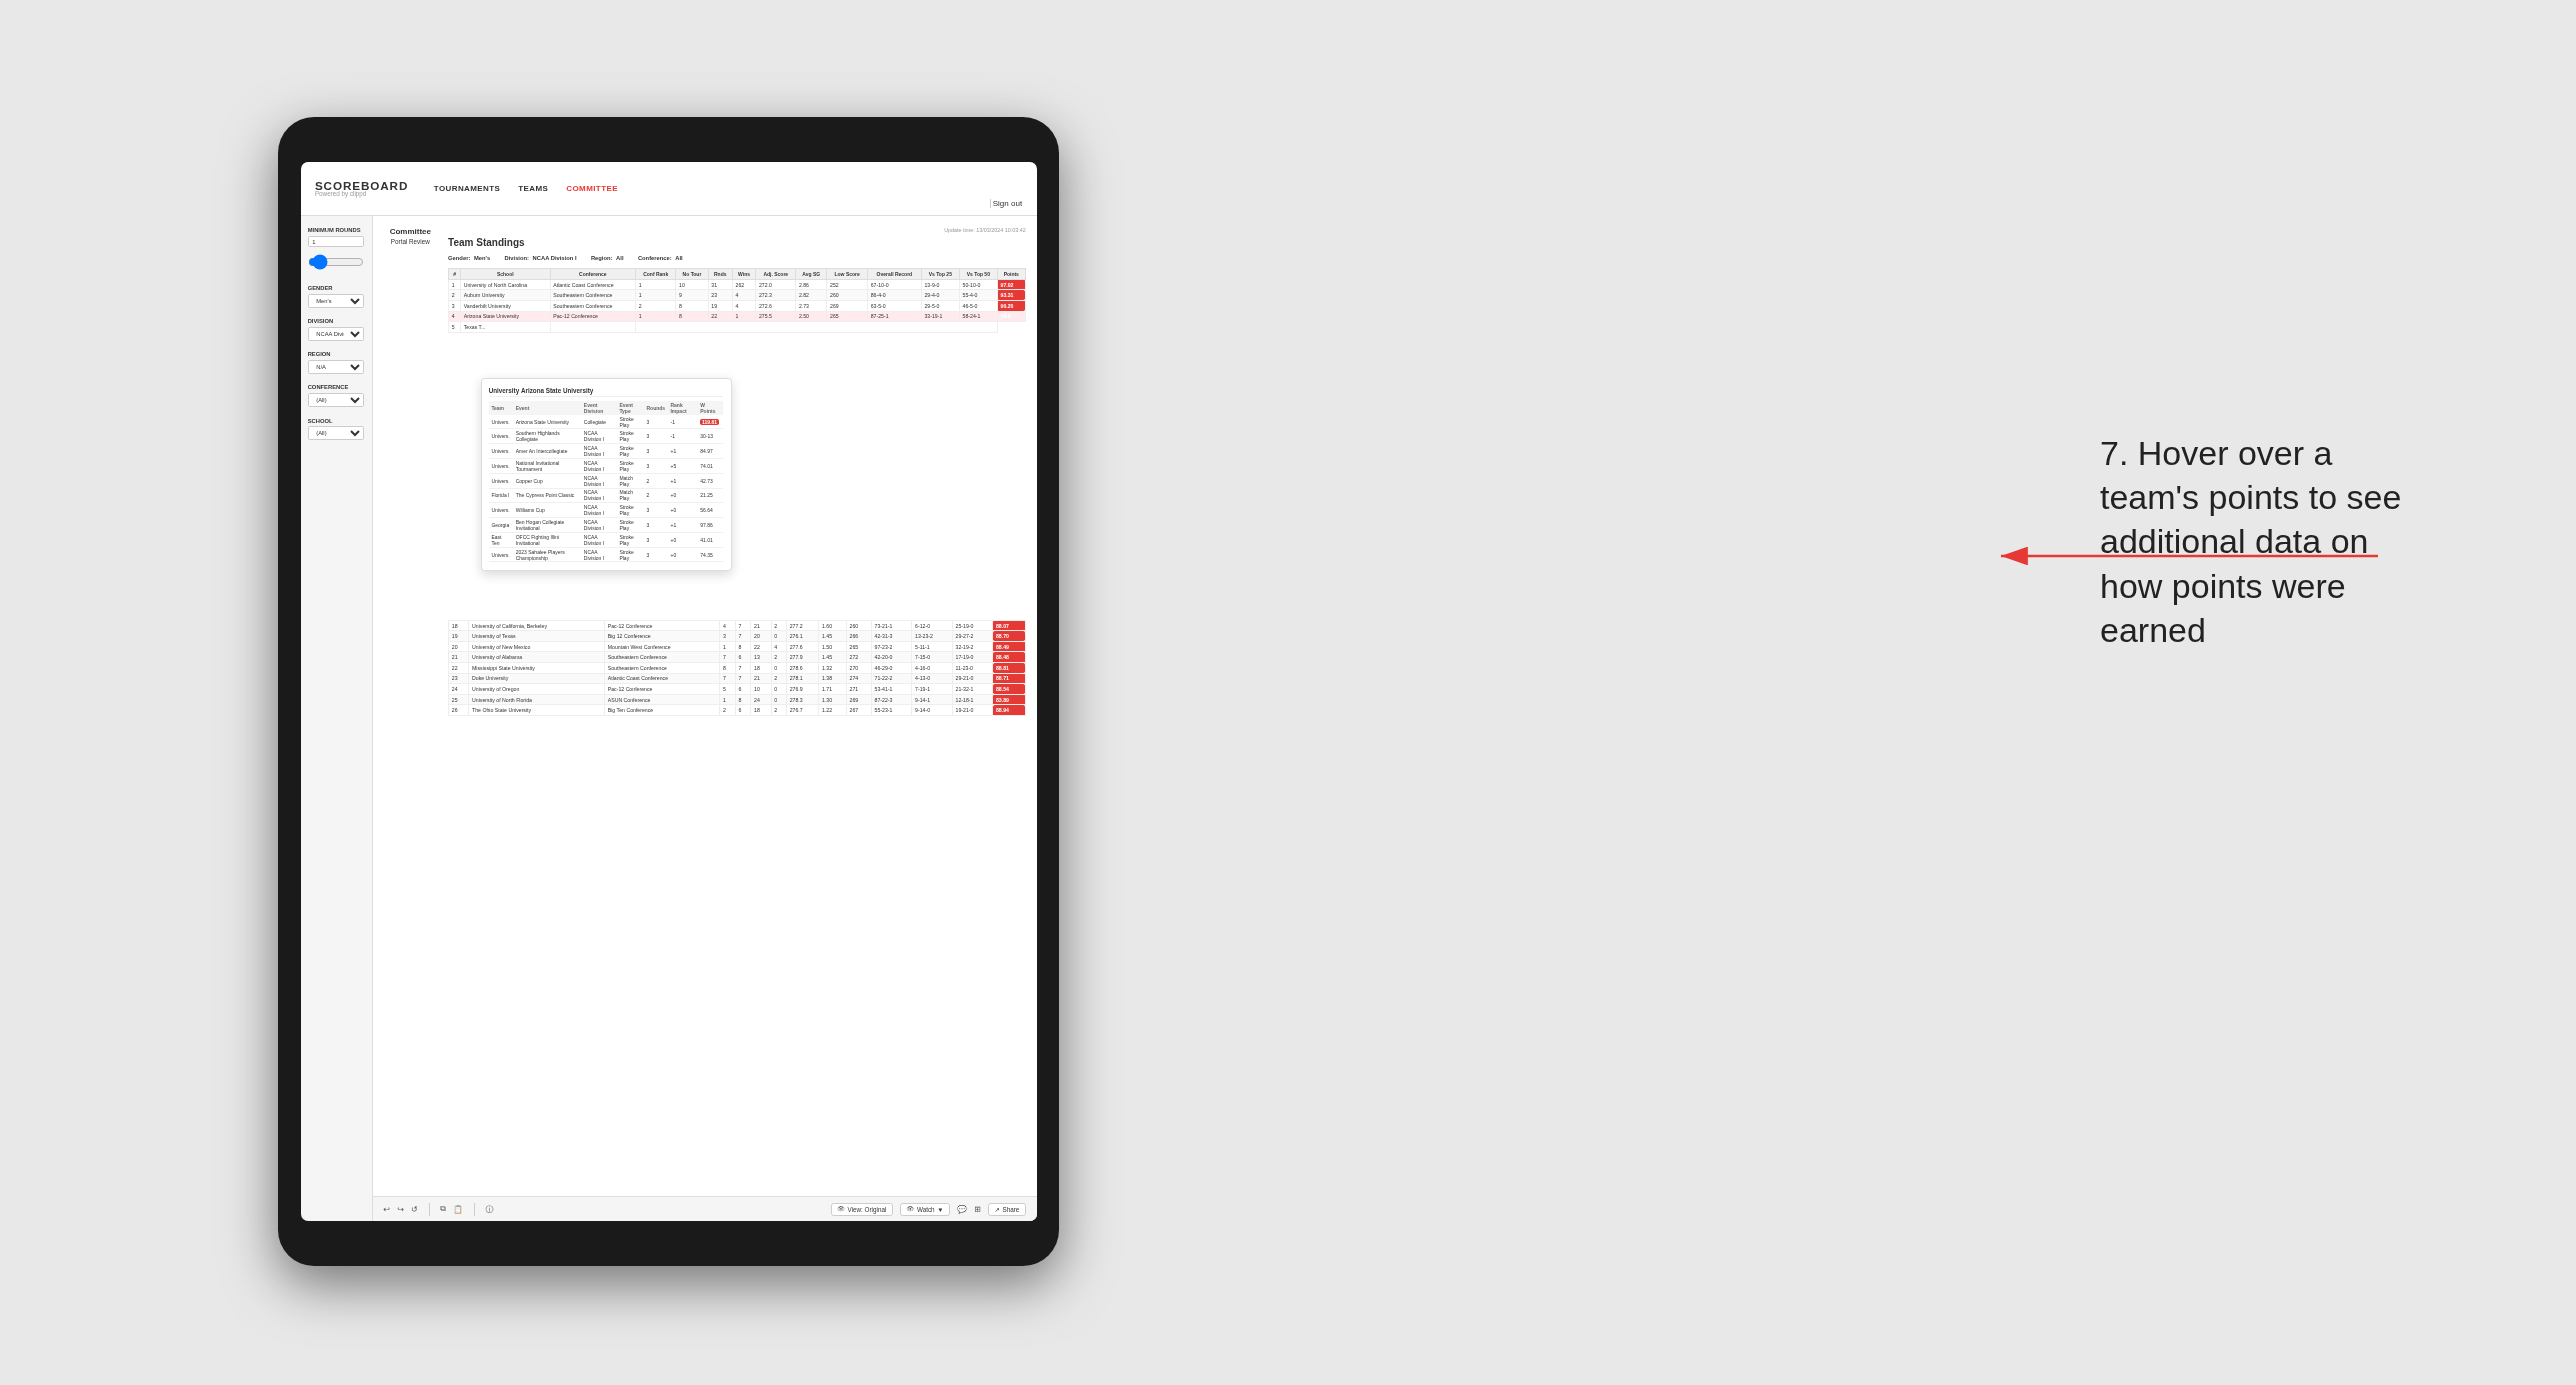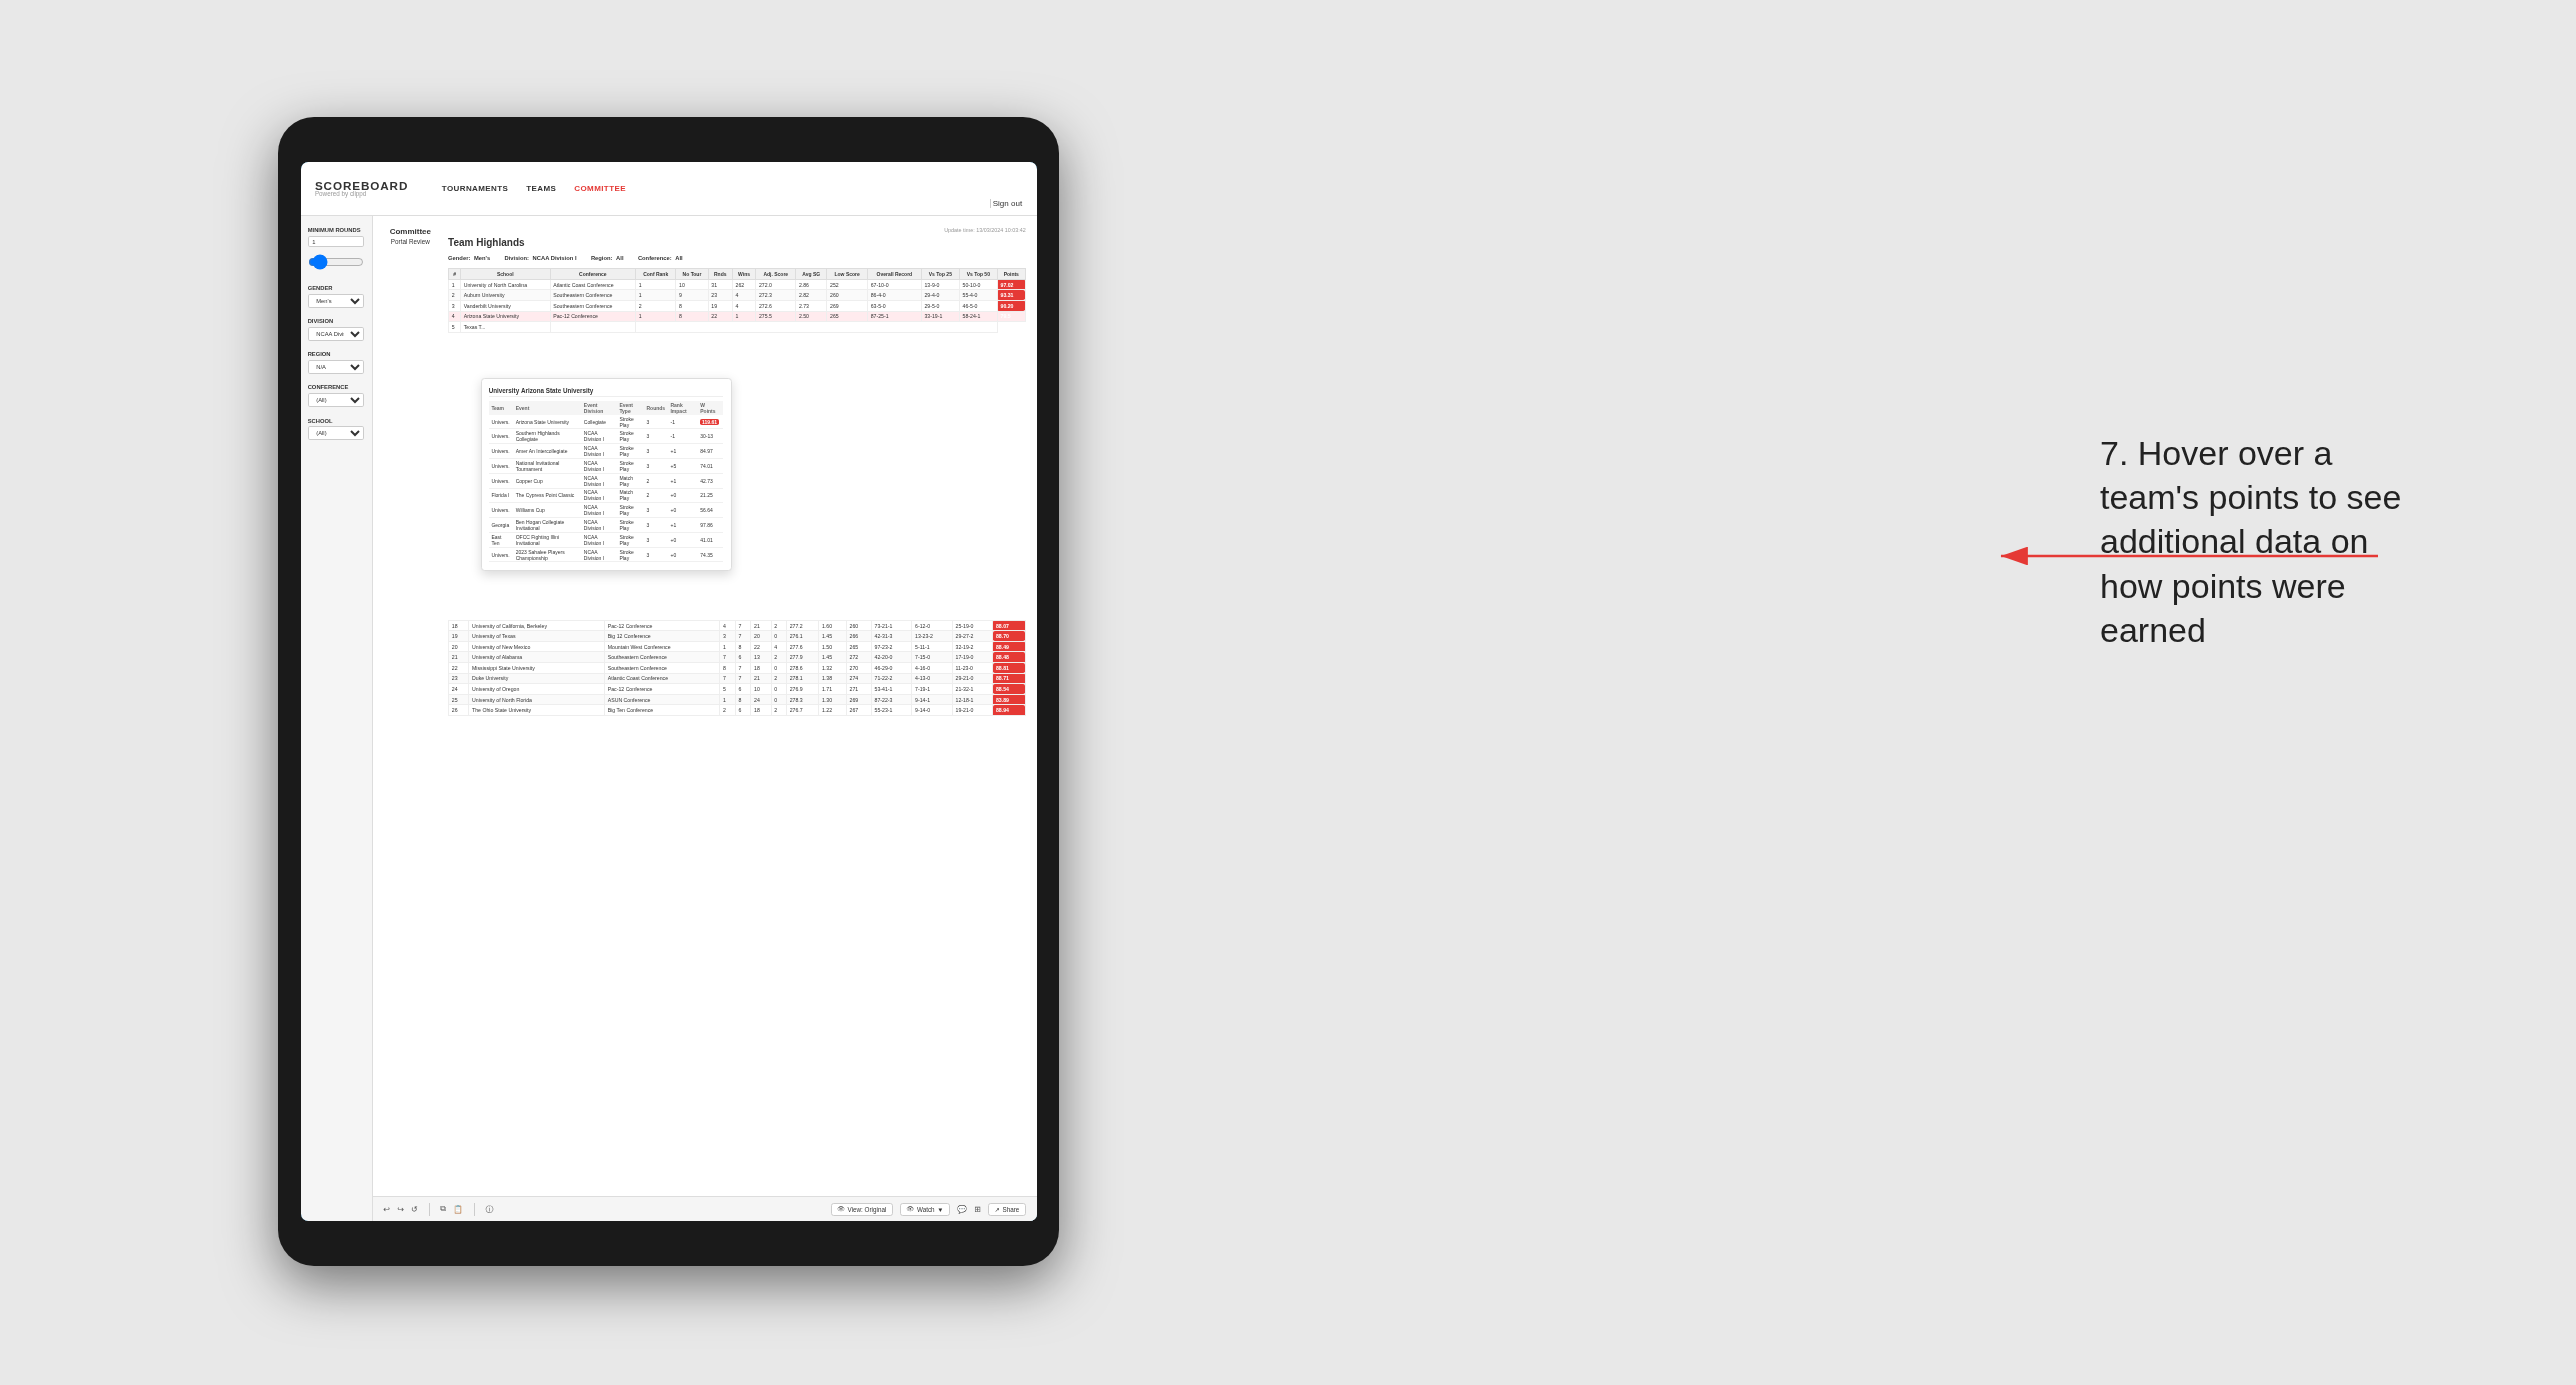--- a/index.html
+++ b/index.html
@@ -60,21 +60,21 @@
     }
 
     .logo-sub {
       font-size: 6.3px;
       color: #999;
     }
 
     .nav-items {
       display: flex;
       gap: 18px;
-      margin-left: 12px;
+      margin-left: 4px;
     }
 
     .nav-item {
       font-size: 8px;
       color: #333;
       cursor: pointer;
       padding: 1.8px 0;
       text-transform: uppercase;
       font-weight: 600;
       letter-spacing: 0.4px;
@@ -451,21 +451,21 @@
 
       <div class="content-panel" style="position:relative; padding-bottom:27px;">
 
         <div style="display:flex; gap:10.8px; align-items:flex-start; margin-bottom:5.4px;">
           <div style="min-width:54px; text-align:center;">
             <div class="committee-label">Committee</div>
             <div class="portal-review">Portal Review</div>
           </div>
           <div style="flex:1;">
             <div class="update-time">Update time: 13/03/2024 10:03:42</div>
-            <div class="section-title">Team Highlands</div>
+            <div class="section-title">Team Standings</div>
 
             <div class="filters-row">
               <div class="filter-group">
                 <span class="filter-label">Gender:</span>
                 <span class="filter-value">Men's</span>
               </div>
               <div class="filter-group">
                 <span class="filter-label">Division:</span>
                 <span class="filter-value">NCAA Division I</span>
               </div>

